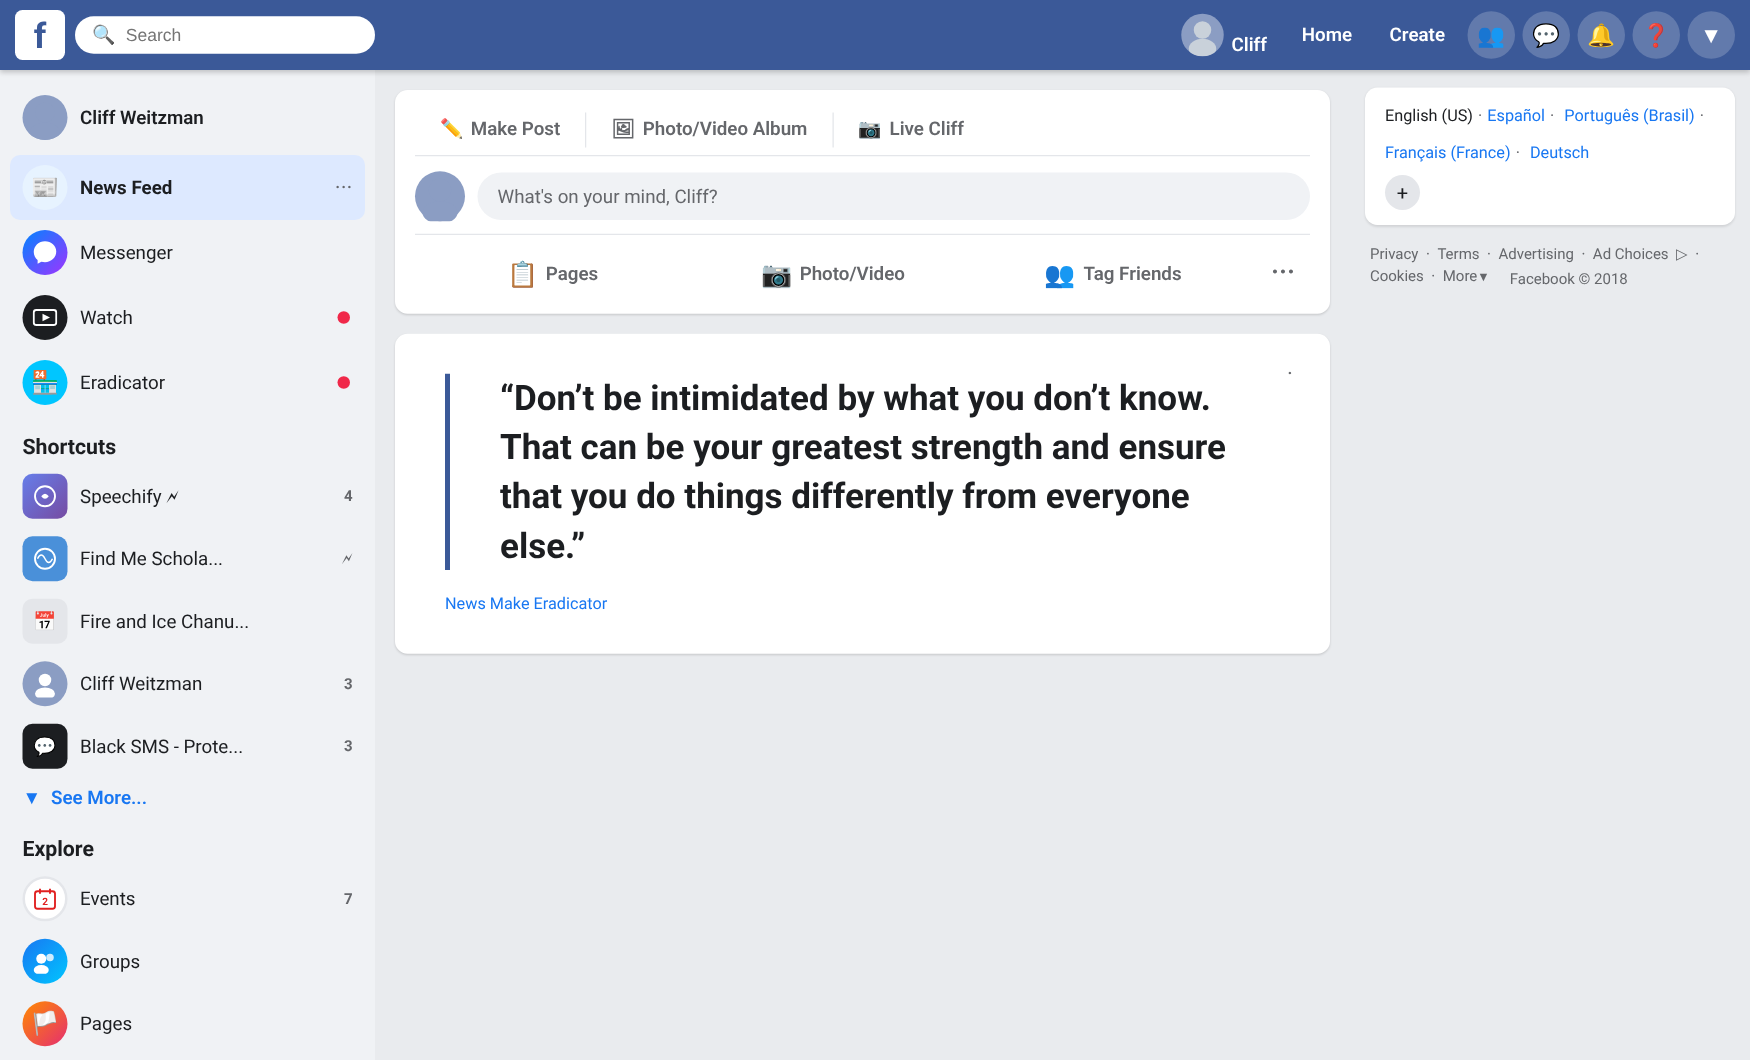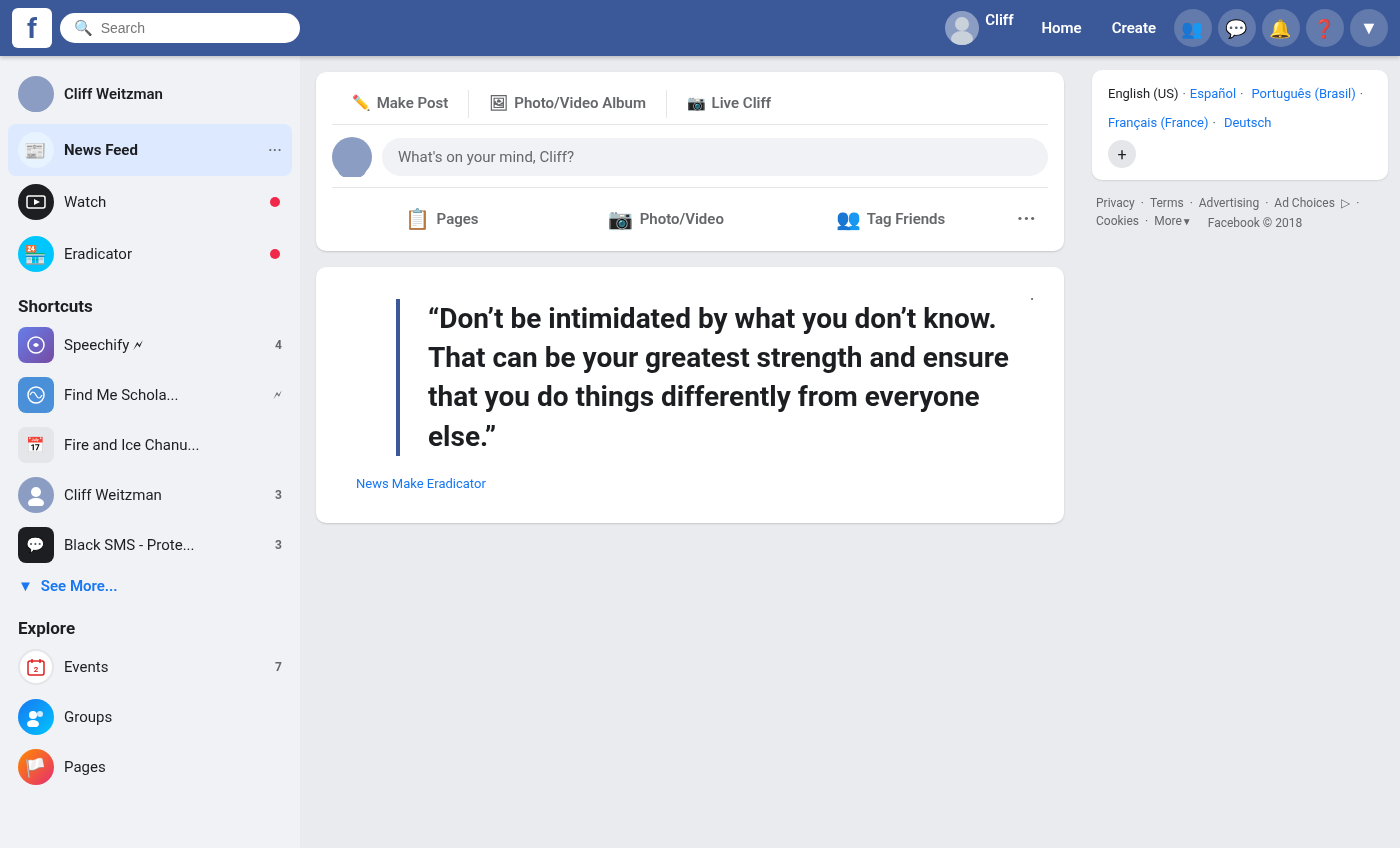--- a/index.html
+++ b/index.html
@@ -24,21 +24,21 @@
     .topnav-search input {
       border: none; outline: none; background: transparent;
       font-size: 14px; width: 100%; color: #333;
     }
     .search-icon { color: #888; font-size: 15px; }
     .topnav-center { flex: 1; }
     .topnav-right {
       display: flex; align-items: center; gap: 6px;
     }
     .nav-user {
-      display: flex; align-items: flex-start; gap: 6px; color: white;
+      display: flex; align-items: flex-end; gap: 6px; color: white;
       font-weight: 600; font-size: 15px; padding: 6px 10px;
       border-radius: 20px; cursor: pointer;
     }
     .nav-user-avatar {
       width: 34px; height: 34px; border-radius: 50%; background: #8b9dc3;
       overflow: hidden; display: flex; align-items: center; justify-content: center;
       font-size: 16px; color: white;
     }
     .nav-text-btn {
       color: white; font-size: 15px; font-weight: 600; padding: 8px 12px;
@@ -189,21 +189,21 @@
     .action-tag { color: #1877f2; }
     .action-more { color: #65676b; font-size: 22px; }
 
     
     .quote-post {
       background: white; border-radius: 10px;
       box-shadow: 0 1px 2px rgba(0,0,0,0.15);
       padding: 32px 40px; position: relative;
     }
     .quote-border {
-      border-left: 4px solid #3b5998; padding-left: 28px; margin-left: 40px;
+      border-left: 4px solid #3b5998; padding-left: 40px;
     }
     .quote-text {
       font-size: 28px; font-weight: 700; color: #1c1e21;
       line-height: 1.4; margin-bottom: 20px;
     }
     .quote-author {
       font-size: 22px; color: #65676b;
     }
     .quote-options {
       position: absolute; top: 16px; right: 16px;
@@ -289,20 +289,28 @@
             <ellipse cx="18" cy="30" rx="12" ry="8" fill="#8b9dc3"></ellipse>
           </svg>
       </div>
       <span class="sidebar-profile-name">Cliff Weitzman</span>
     </div>
 
     <div class="sidebar-item active">
       <div class="sidebar-item-icon icon-news">📰</div>
       <span class="sidebar-item-label active">News Feed</span>
       <span class="sidebar-options">···</span>
+    </div>
+    <div class="sidebar-item">
+      <div class="sidebar-item-icon icon-messenger">
+        <svg width="20" height="20" viewBox="0 0 20 20">
+            <path d="M10 1C5.03 1 1 4.8 1 9.5c0 2.6 1.2 4.9 3.1 6.5V19l3-1.7c.9.25 1.9.4 2.9.4 4.97 0 9-3.8 9-8.5S14.97 1 10 1z" fill="white"></path>
+          </svg>
+      </div>
+      <span class="sidebar-item-label">Messenger</span>
     </div>
     <div class="sidebar-item">
       <div class="sidebar-item-icon icon-watch">
         <svg width="20" height="20" viewBox="0 0 20 20">
             <rect x="1" y="4" width="18" height="12" rx="2" fill="none" stroke="white" stroke-width="1.5"></rect>
             <polygon points="8,7 14,10 8,13" fill="white"></polygon>
           </svg>
       </div>
       <span class="sidebar-item-label">Watch</span>
       <span class="sidebar-dot"></span>

